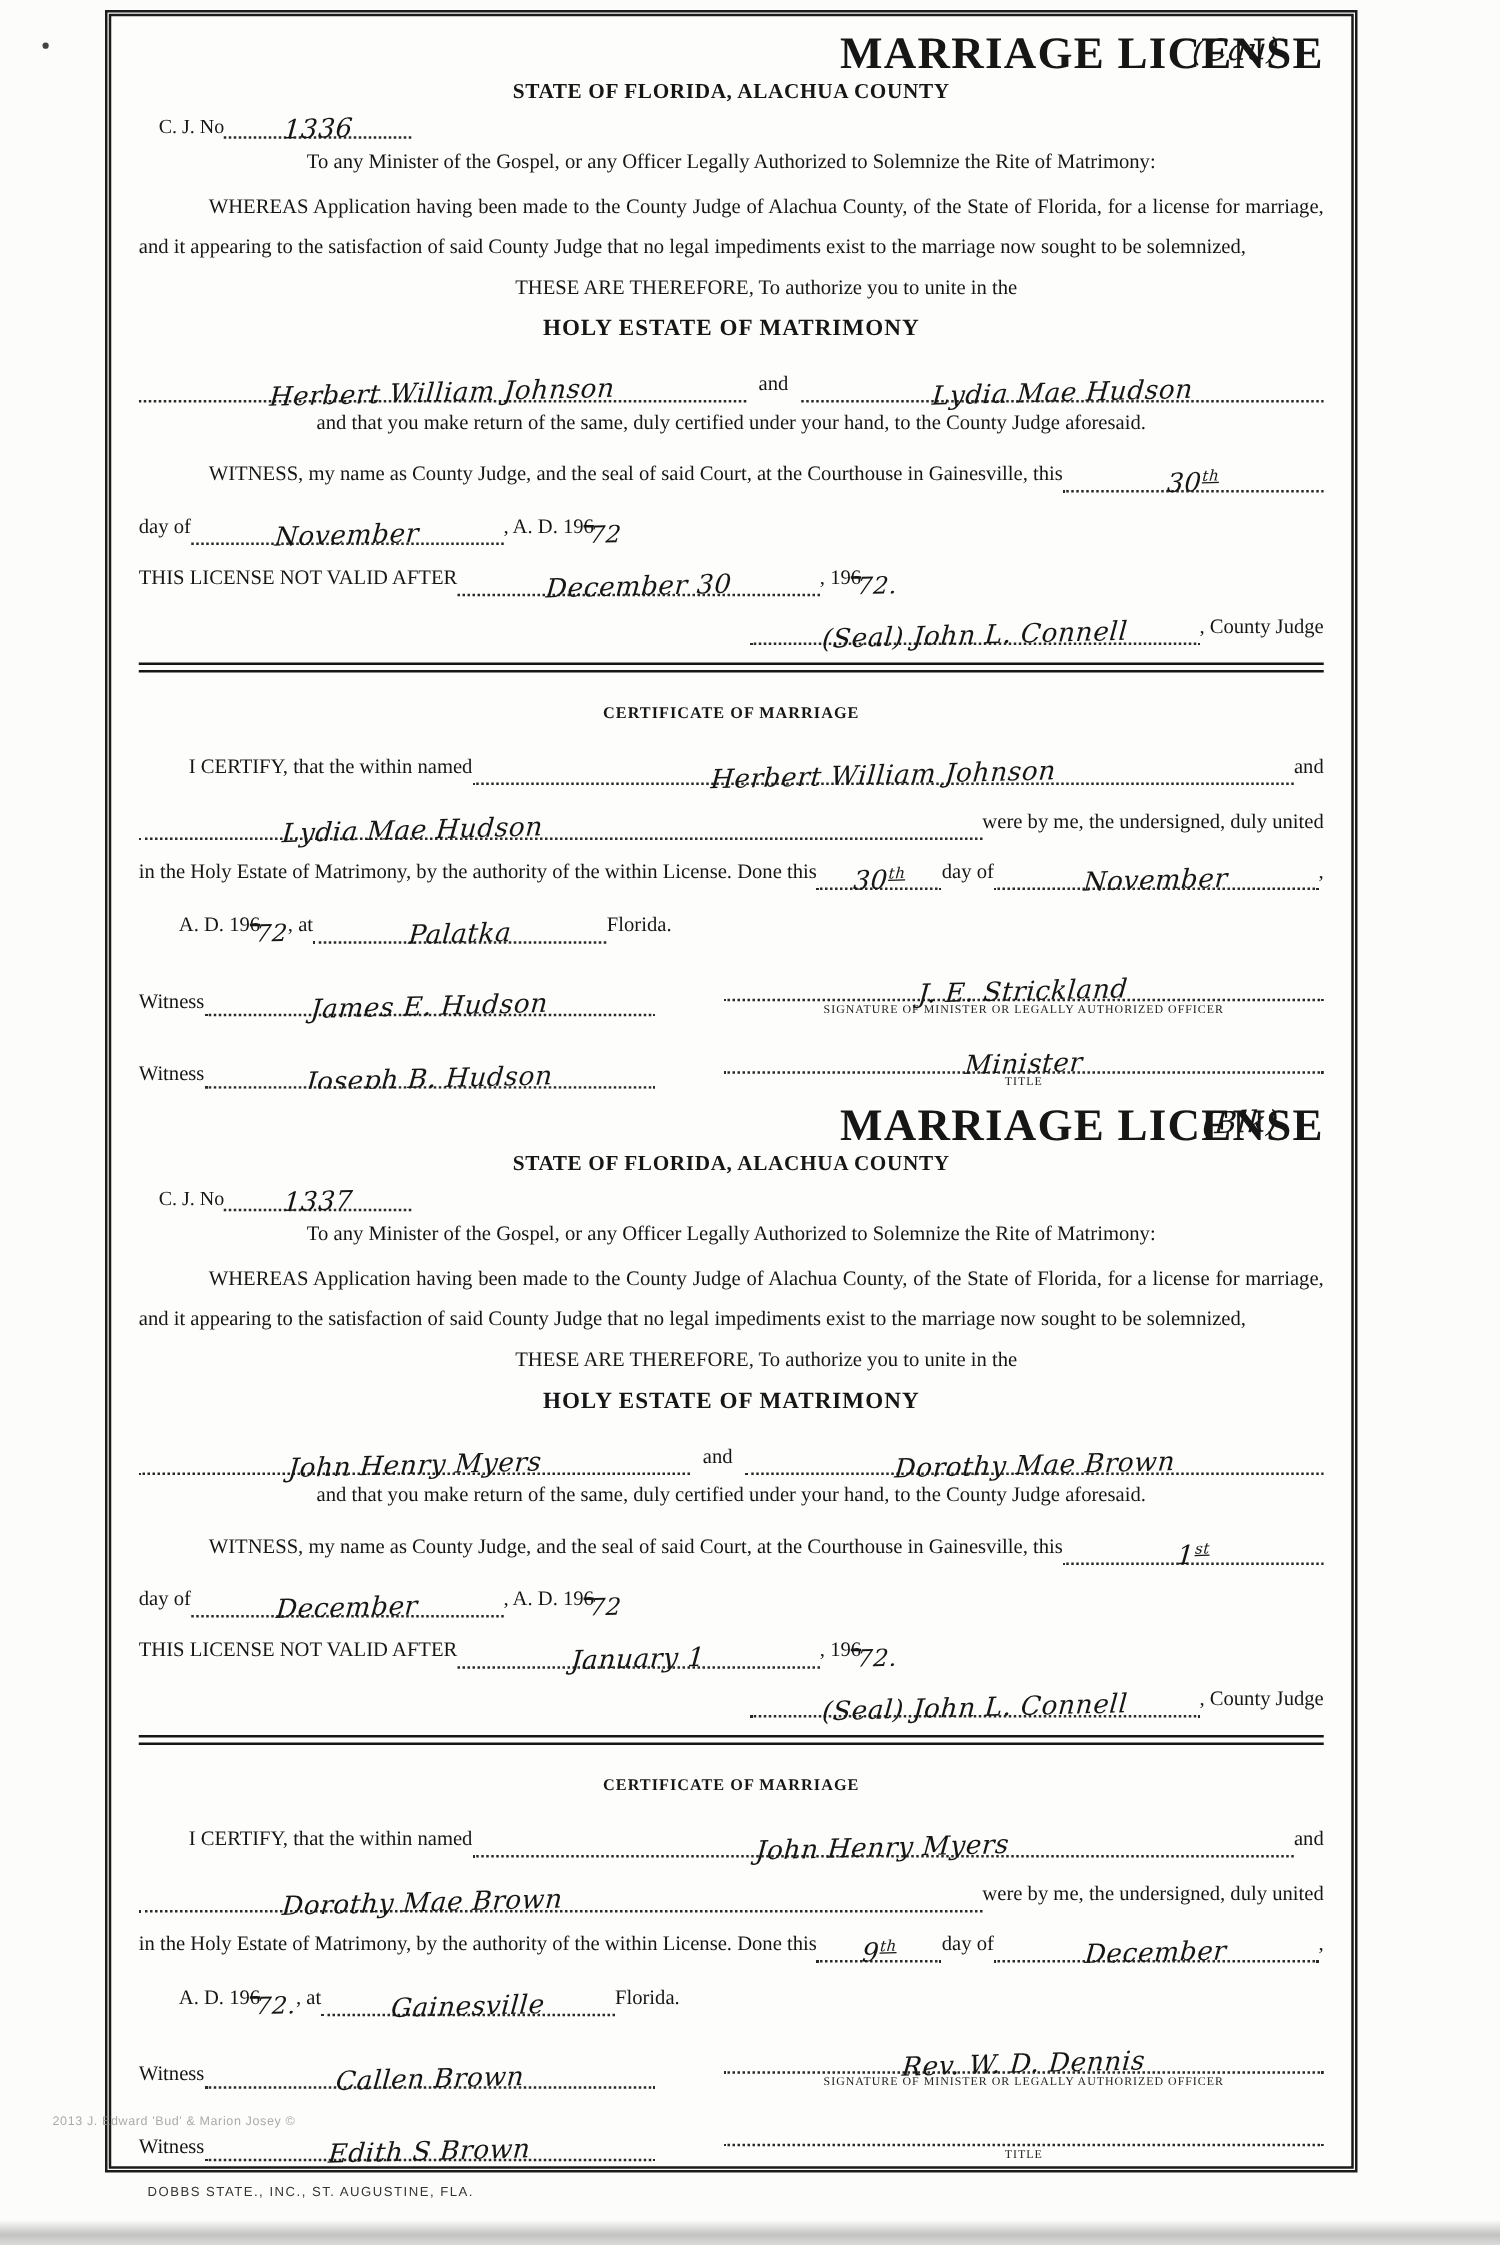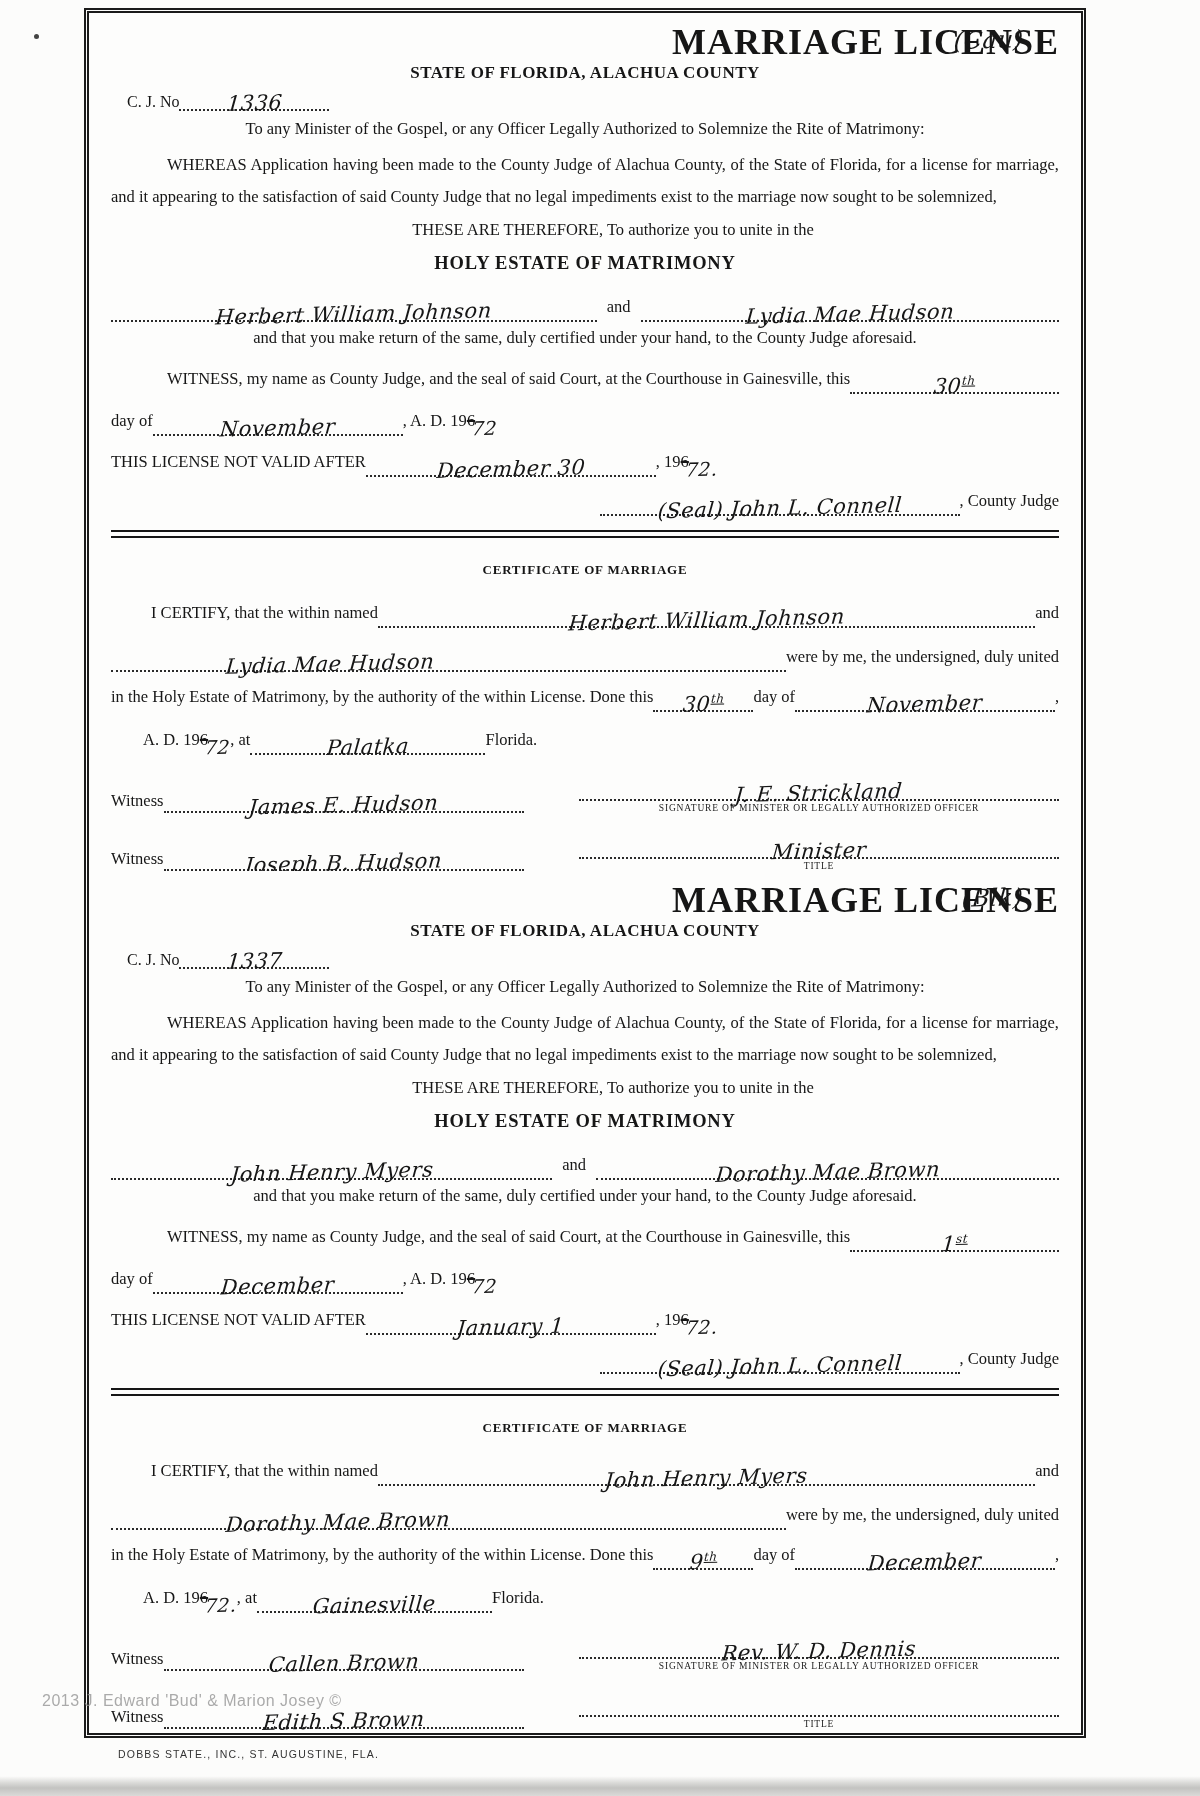--- a/index.html
+++ b/index.html
@@ -76,21 +76,21 @@
   .col-right{width:480px;flex:0 0 auto;}
   .sig-block{display:flex;flex-direction:column;}
   .sig-block .fill{width:100%;}
   .caption{
     font-size:9.5px;letter-spacing:.8px;text-align:center;margin-top:2px;
     font-family:"Liberation Serif", serif;color:#1d1d1d;white-space:nowrap;
   }
 
   .watermark{
     position:absolute;left:42px;top:1692px;
-    font-family:"Liberation Sans", sans-serif;font-size:16px;color:#8f8f8f;
+    font-family:"Liberation Sans", sans-serif;font-size:10px;color:#8f8f8f;
     letter-spacing:.5px;opacity:.75;z-index:5;white-space:nowrap;
   }
   .printer-footer{
     position:absolute;left:118px;top:1748px;
     font-family:"Liberation Sans", sans-serif;font-size:10.5px;color:#333;
     letter-spacing:1.2px;white-space:nowrap;
   }
   .scan-edge{
     position:absolute;left:0;bottom:0;width:1200px;height:20px;
     background:linear-gradient(to bottom,#fdfdfc 0%,#d9d9d7 35%,#c3c3c1 60%,#dadad8 100%);

